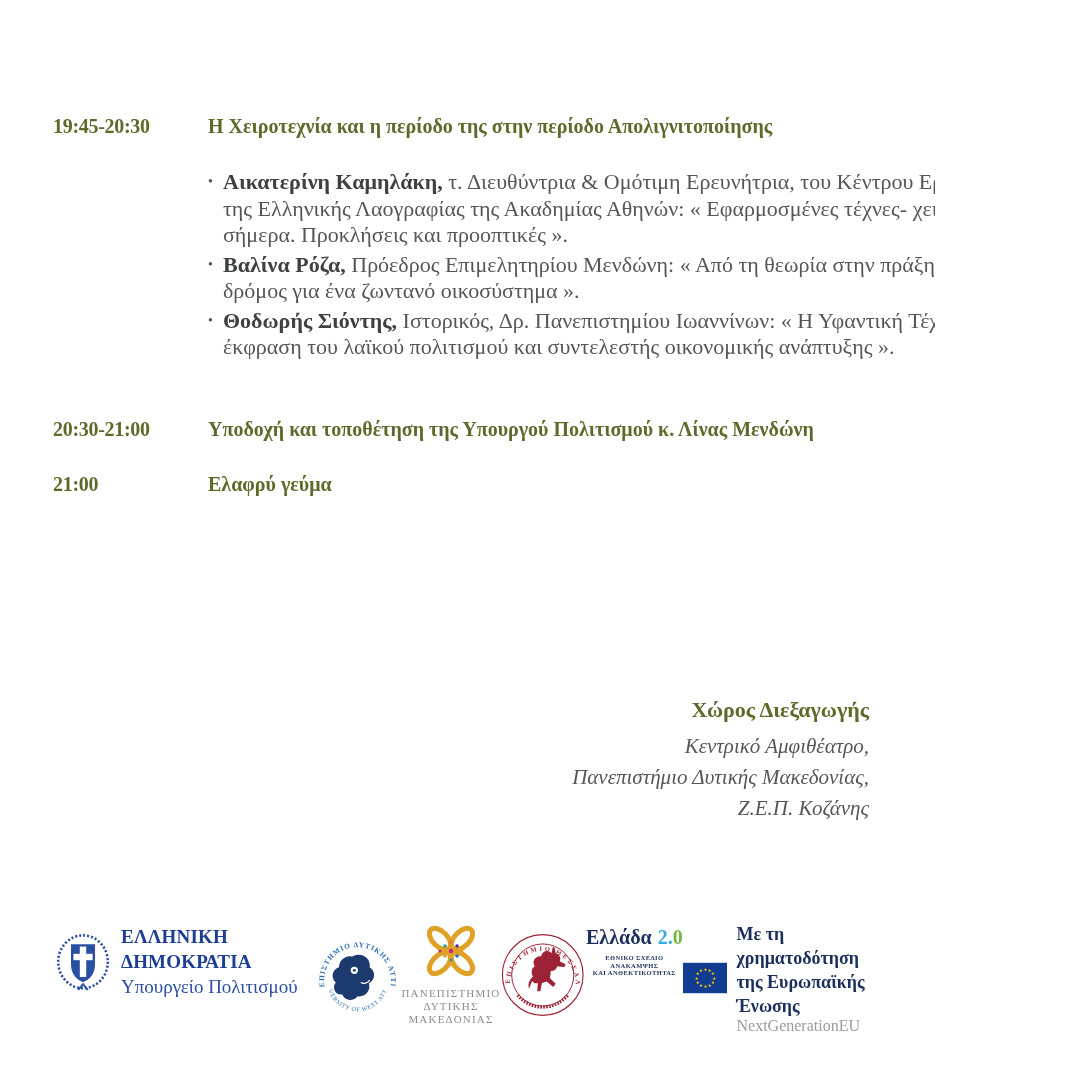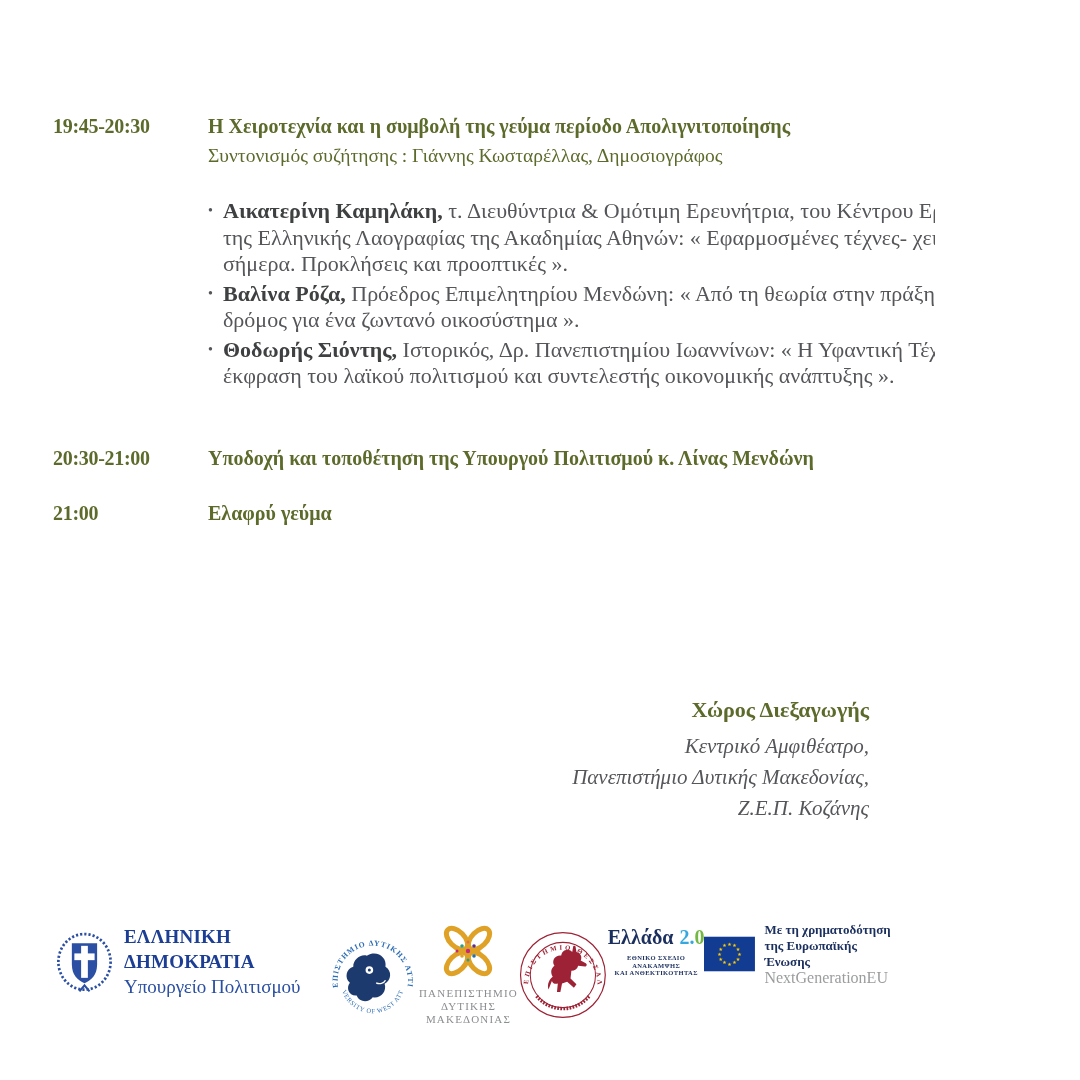--- a/index.html
+++ b/index.html
@@ -35,21 +35,21 @@
   .logo-col{display:flex;flex-direction:column;align-items:center;}
   .uowm-text{margin-top:7px;text-align:center;font-size:11px;line-height:13px;
     letter-spacing:1.2px;color:var(--uowm-text-gray,#8B8D90);}
   .greece-brand{display:flex;align-items:baseline;font-weight:bold;font-size:20px;line-height:30px;}
   .greece-word{color:var(--greece-navy,#1B2F5E);}
   .greece-two{color:var(--greece-lightblue,#35A8E0);margin-left:6px;}
   .greece-zero{color:var(--greece-green,#74B843);}
   .greece-sub{margin-top:2px;text-align:center;font-size:6.5px;line-height:7.5px;
     font-weight:bold;color:var(--greece-navy,#1B2F5E);letter-spacing:0.4px;}
   .eu-text{margin-left:9px;}
-  .eu-l{font-weight:bold;font-size:13px;line-height:16px;color:var(--greece-navy,#1B2F5E);}
+  .eu-l{font-weight:bold;font-size:18px;line-height:24px;color:var(--greece-navy,#1B2F5E);}
   .eu-next{font-size:16px;line-height:16px;color:var(--nextgen-gray,#9A9C9E);}
   
   .fill-gov{fill:var(--gov-blue,#2B4FA2);}
   .stroke-gov{stroke:var(--gov-blue,#2B4FA2);}
   .fill-uniwa-navy{fill:var(--uniwa-navy,#1D3A6E);}
   .fill-uniwa-blue{fill:var(--uniwa-blue,#2E6DB5);}
   .stroke-uowm{stroke:var(--uowm-gold,#DFA226);}
   .fill-uth{fill:var(--uth-red,#9D2235);}
   .stroke-uth{stroke:var(--uth-red,#9D2235);}
   .fill-eu{fill:var(--eu-blue,#123C91);}
@@ -58,22 +58,21 @@
 </head>
 <body>
 
 <div class="page">
 
   <div class="schedule">
 
     <div class="slot-row">
       <div class="time-col">19:45-20:30</div>
       <div class="slot-main">
-        <div class="slot-title">Η Χειροτεχνία και η συμβολή της γεύμα περίοδο Απολιγνιτοποίησης</div>
-        <div class="slot-sub">Συντονισμός συζήτησης : Γιάννης Κωσταρέλλας, Δημοσιογράφος</div>
+        <div class="slot-title">Η Χειροτεχνία και η περίοδο της στην περίοδο Απολιγνιτοποίησης</div>
       </div>
     </div>
 
     <ul class="speakers">
         <li><span class="spk-name">Αικατερίνη Καμηλάκη,</span><span> τ. Διευθύντρια &amp; Ομότιμη Ερευνήτρια, του Κέντρου Ερεύνης της Ελληνικής Λαογραφίας της Ακαδημίας Αθηνών: « Εφαρμοσμένες τέχνες- χειροτεχνία σήμερα. Προκλήσεις και προοπτικές ».</span></li>
         <li><span class="spk-name">Βαλίνα Ρόζα,</span><span> Πρόεδρος Επιμελητηρίου Μενδώνη: « Από τη θεωρία στην πράξη: ο δρόμος για ένα ζωντανό οικοσύστημα ».</span></li>
         <li><span class="spk-name">Θοδωρής Σιόντης,</span><span> Ιστορικός, Δρ. Πανεπιστημίου Ιωαννίνων: « Η Υφαντική Τέχνη ως έκφραση του λαϊκού πολιτισμού και συντελεστής οικονομικής ανάπτυξης ».</span></li>
       </ul>
 
     <div class="slot-row row-2">

